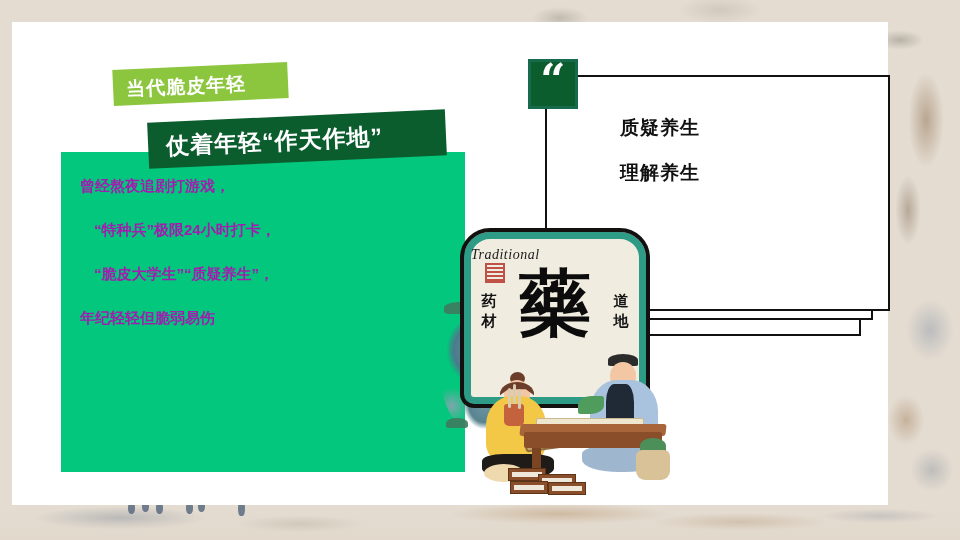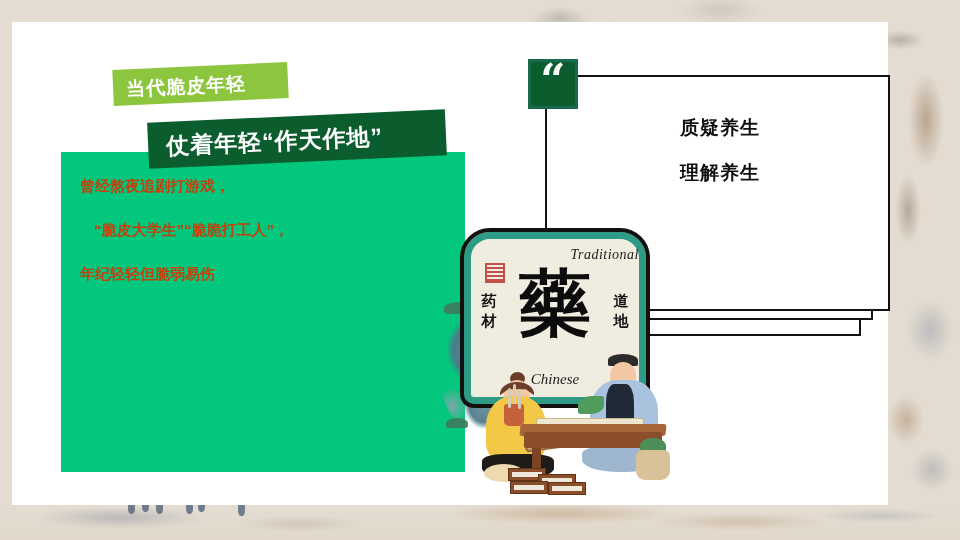--- a/index.html
+++ b/index.html
@@ -52,21 +52,21 @@
 
   
   .green-block{
     position:absolute;left:61px;top:152px;width:404px;height:320px;
     background:#03c77c;
   }
   .body-lines{
     position:absolute;left:80px;top:178px;width:380px;
   }
   .body-line{
-    color:#c2410c;font-weight:700;font-size:15px;line-height:1;
+    color:#a21caf;font-weight:700;font-size:15px;line-height:1;
     margin:0 0 29px 0;white-space:nowrap;
   }
   .body-line.indent{padding-left:14px;}
 
   
   .banner-light{
     position:absolute;left:113px;top:66px;width:175px;height:36px;
     background:#8cc63f;transform:rotate(-2.6deg);
   }
   .banner-light span{
@@ -91,21 +91,21 @@
   .quote-badge{
     position:absolute;left:528px;top:59px;width:44px;height:44px;
     background:#0b5d2e;border:3px solid #176a4b;
     display:flex;align-items:flex-start;justify-content:center;
   }
   .quote-badge .glyph{
     color:#ffffff;font-family:"DejaVu Serif","Liberation Serif",serif;
     font-size:44px;font-weight:700;line-height:34px;margin-top:2px;
   }
 
-  .right-lines{position:absolute;left:620px;top:118px;width:200px;text-align:center;}
+  .right-lines{position:absolute;left:620px;top:118px;width:200px;text-align:left;}
   .right-line{
     color:#111111;font-weight:700;font-size:19px;line-height:1;margin:0 0 26px 0;
     letter-spacing:1px;
   }
 
   
   .illus{position:absolute;left:440px;top:232px;width:246px;height:263px;}
   .rock{
     position:absolute;left:0px;top:78px;width:78px;height:124px;
     background:
@@ -118,21 +118,21 @@
 
   .plaque{
     position:absolute;left:24px;top:0px;width:182px;height:172px;
     background:#f1ece0;
     border:7px solid #2e9b86;
     outline:4px solid #12110f;
     border-radius:26px 26px 10px 10px;
     box-sizing:border-box;
   }
   .plaque-top{
-    position:absolute;left:0;right:0;top:8px;text-align:right;
+    position:absolute;left:0;right:0;top:8px;text-align:left;
     font-family:"Liberation Serif","DejaVu Serif",serif;
     font-style:italic;font-size:14px;color:#1b1b1b;letter-spacing:.5px;
   }
   .plaque-char{
     position:absolute;left:50%;top:28px;transform:translateX(-50%);
     font-size:72px;font-weight:700;color:#0c0c0c;line-height:72px;
     font-family:"DejaVu Sans","Liberation Sans",sans-serif;
   }
   .plaque-bottom{
     position:absolute;left:0;right:0;bottom:10px;text-align:center;
@@ -205,21 +205,22 @@
     <div class="tree" style="left:198px;bottom:28px;"></div>
     <div class="tree" style="left:238px;bottom:24px;height:16px;"></div>
   </div>
 
   <div class="card"></div>
 
   <div class="green-block"></div>
 
   <div class="body-lines">
     <p class="body-line">曾经熬夜追剧打游戏，</p>
-    <p class="body-line indent">“脆皮大学生”“脆脆打工人”，</p>
+    <p class="body-line indent">“特种兵”极限24小时打卡，</p>
+    <p class="body-line indent">“脆皮大学生”“质疑养生”，</p>
     <p class="body-line">年纪轻轻但脆弱易伤</p>
   </div>
 
   <div class="banner-light">
     <span>当代脆皮年轻</span>
   </div>
   <div class="banner-dark">
     <span>仗着年轻“作天作地”</span>
   </div>
 
@@ -242,21 +243,20 @@
     <div class="pine" style="left:30px;top:84px;width:24px;"></div>
     <div class="pine" style="left:6px;top:186px;width:22px;height:10px;"></div>
 
     <div class="plaque">
       <div class="seal"></div>
       <div class="plaque-top">Traditional</div>
       <div class="side-left">药材</div>
       <div class="side-right">道地</div>
       <div class="plaque-char">藥</div>
       <div class="plaque-bottom">
-        <div>Chinese</div>
       </div>
     </div>
 
     <div class="person p-right">
       <div class="hat"></div>
       <div class="head"></div>
       <div class="beard"></div>
       <div class="robe"></div>
       <div class="robe-in"></div>
       <div class="herb"></div>

